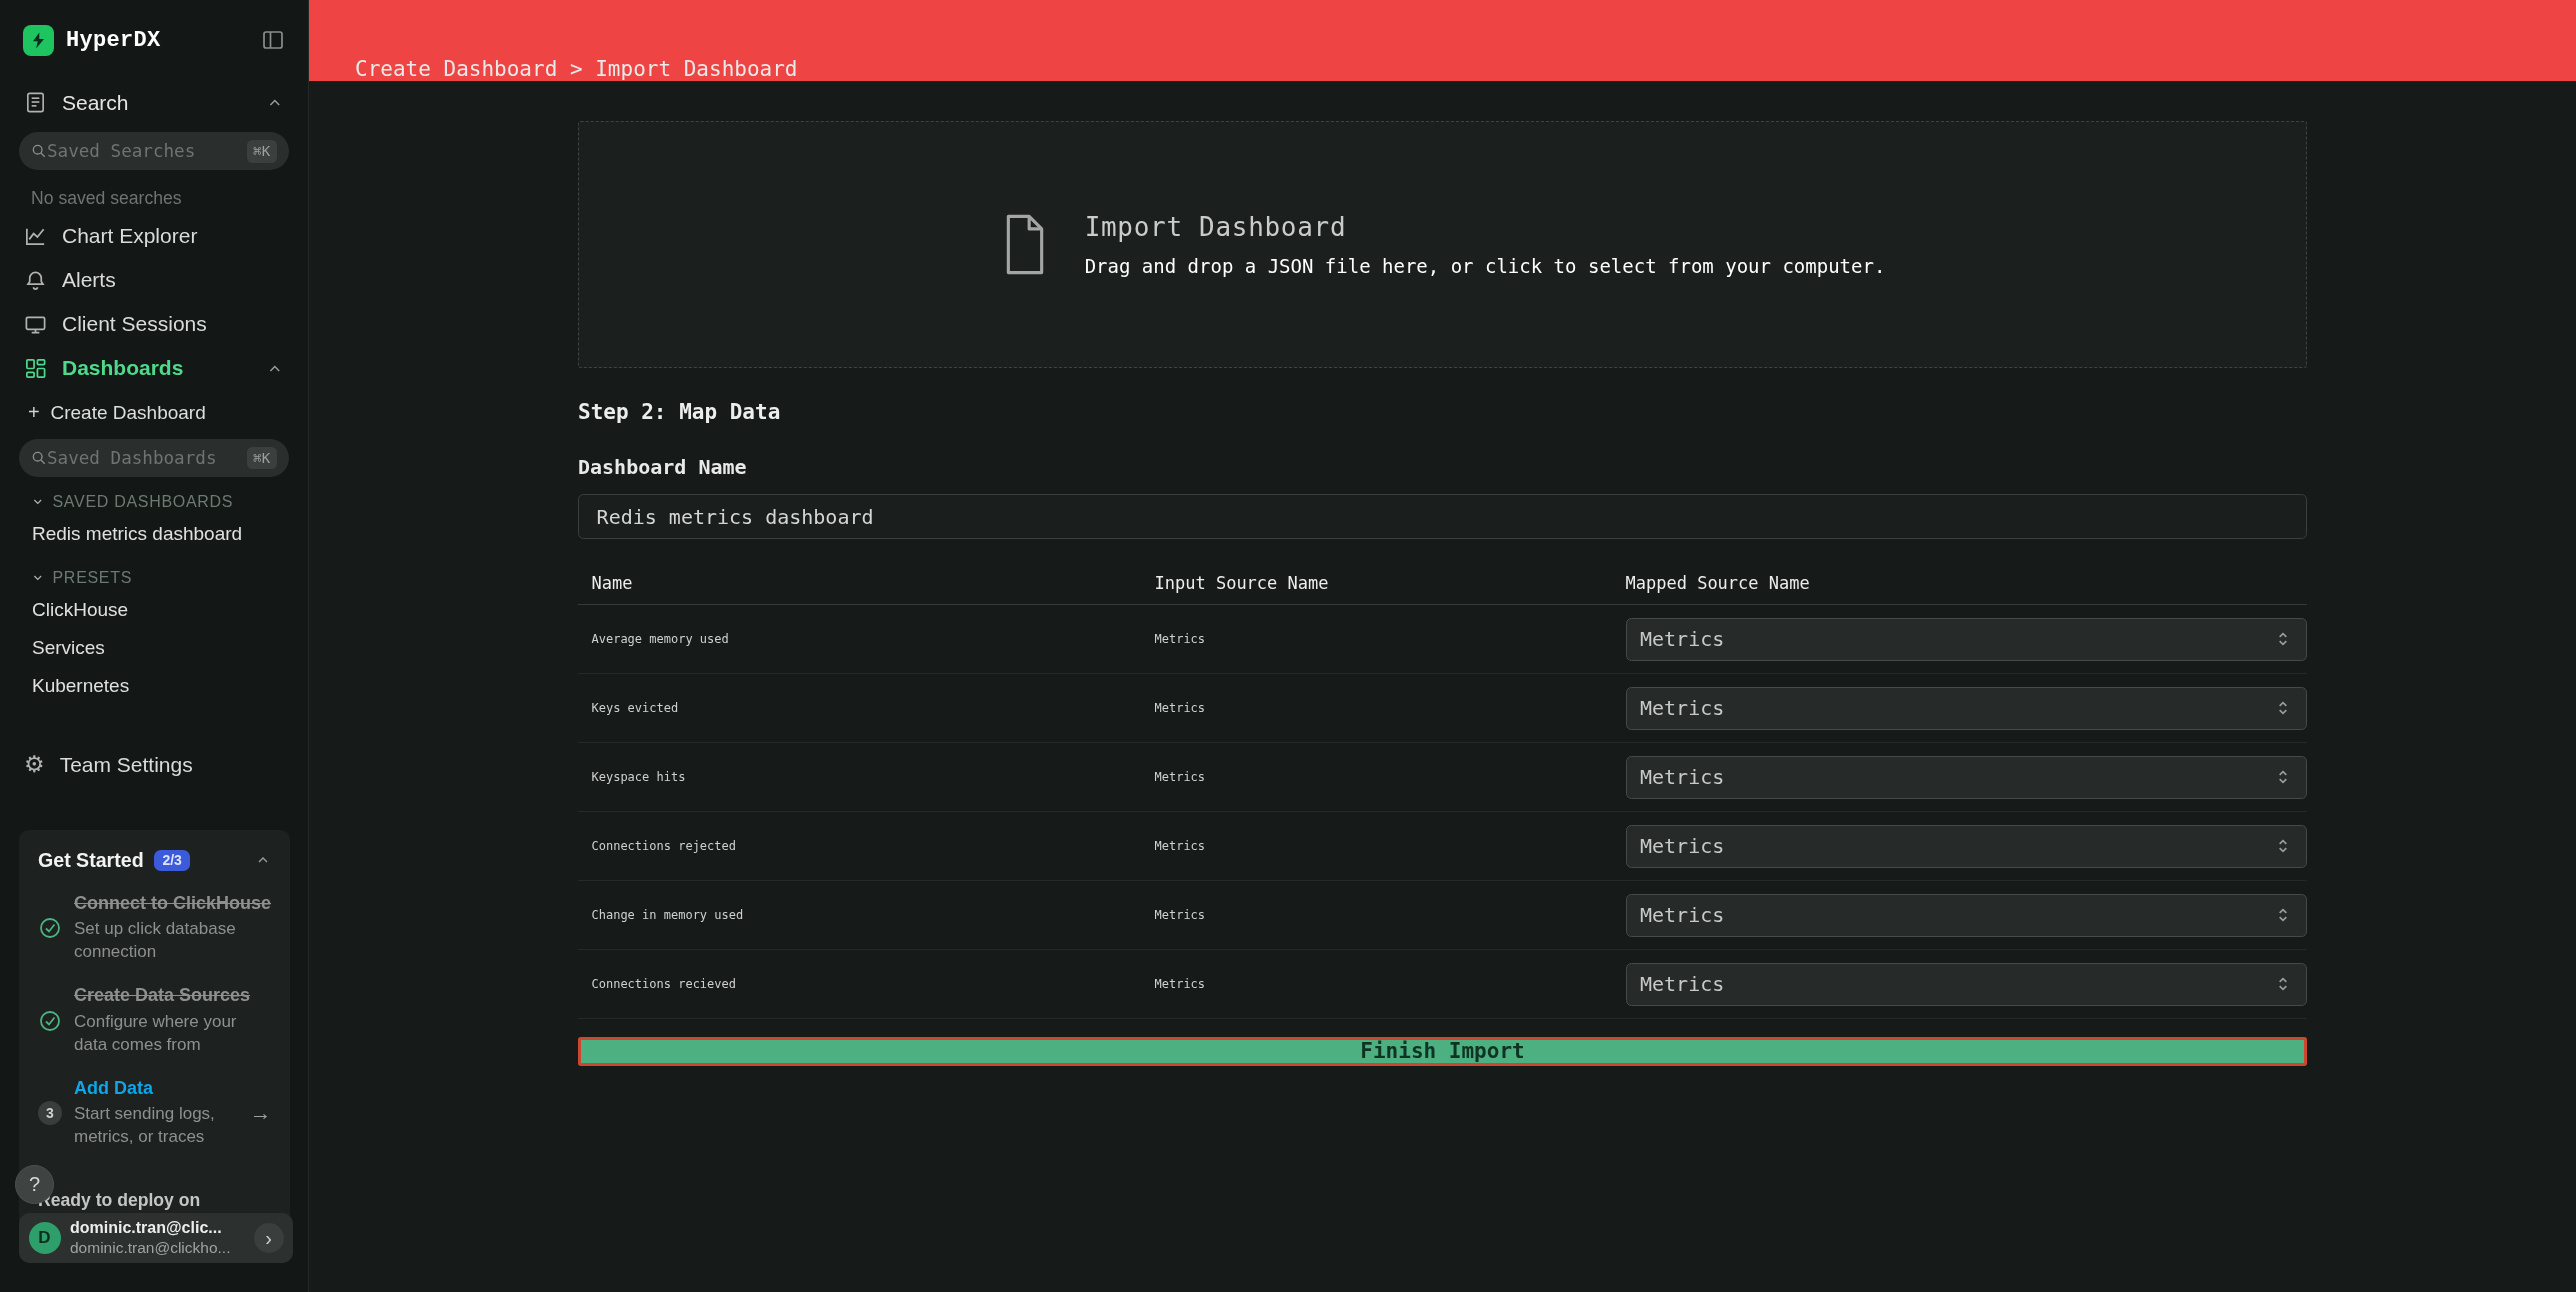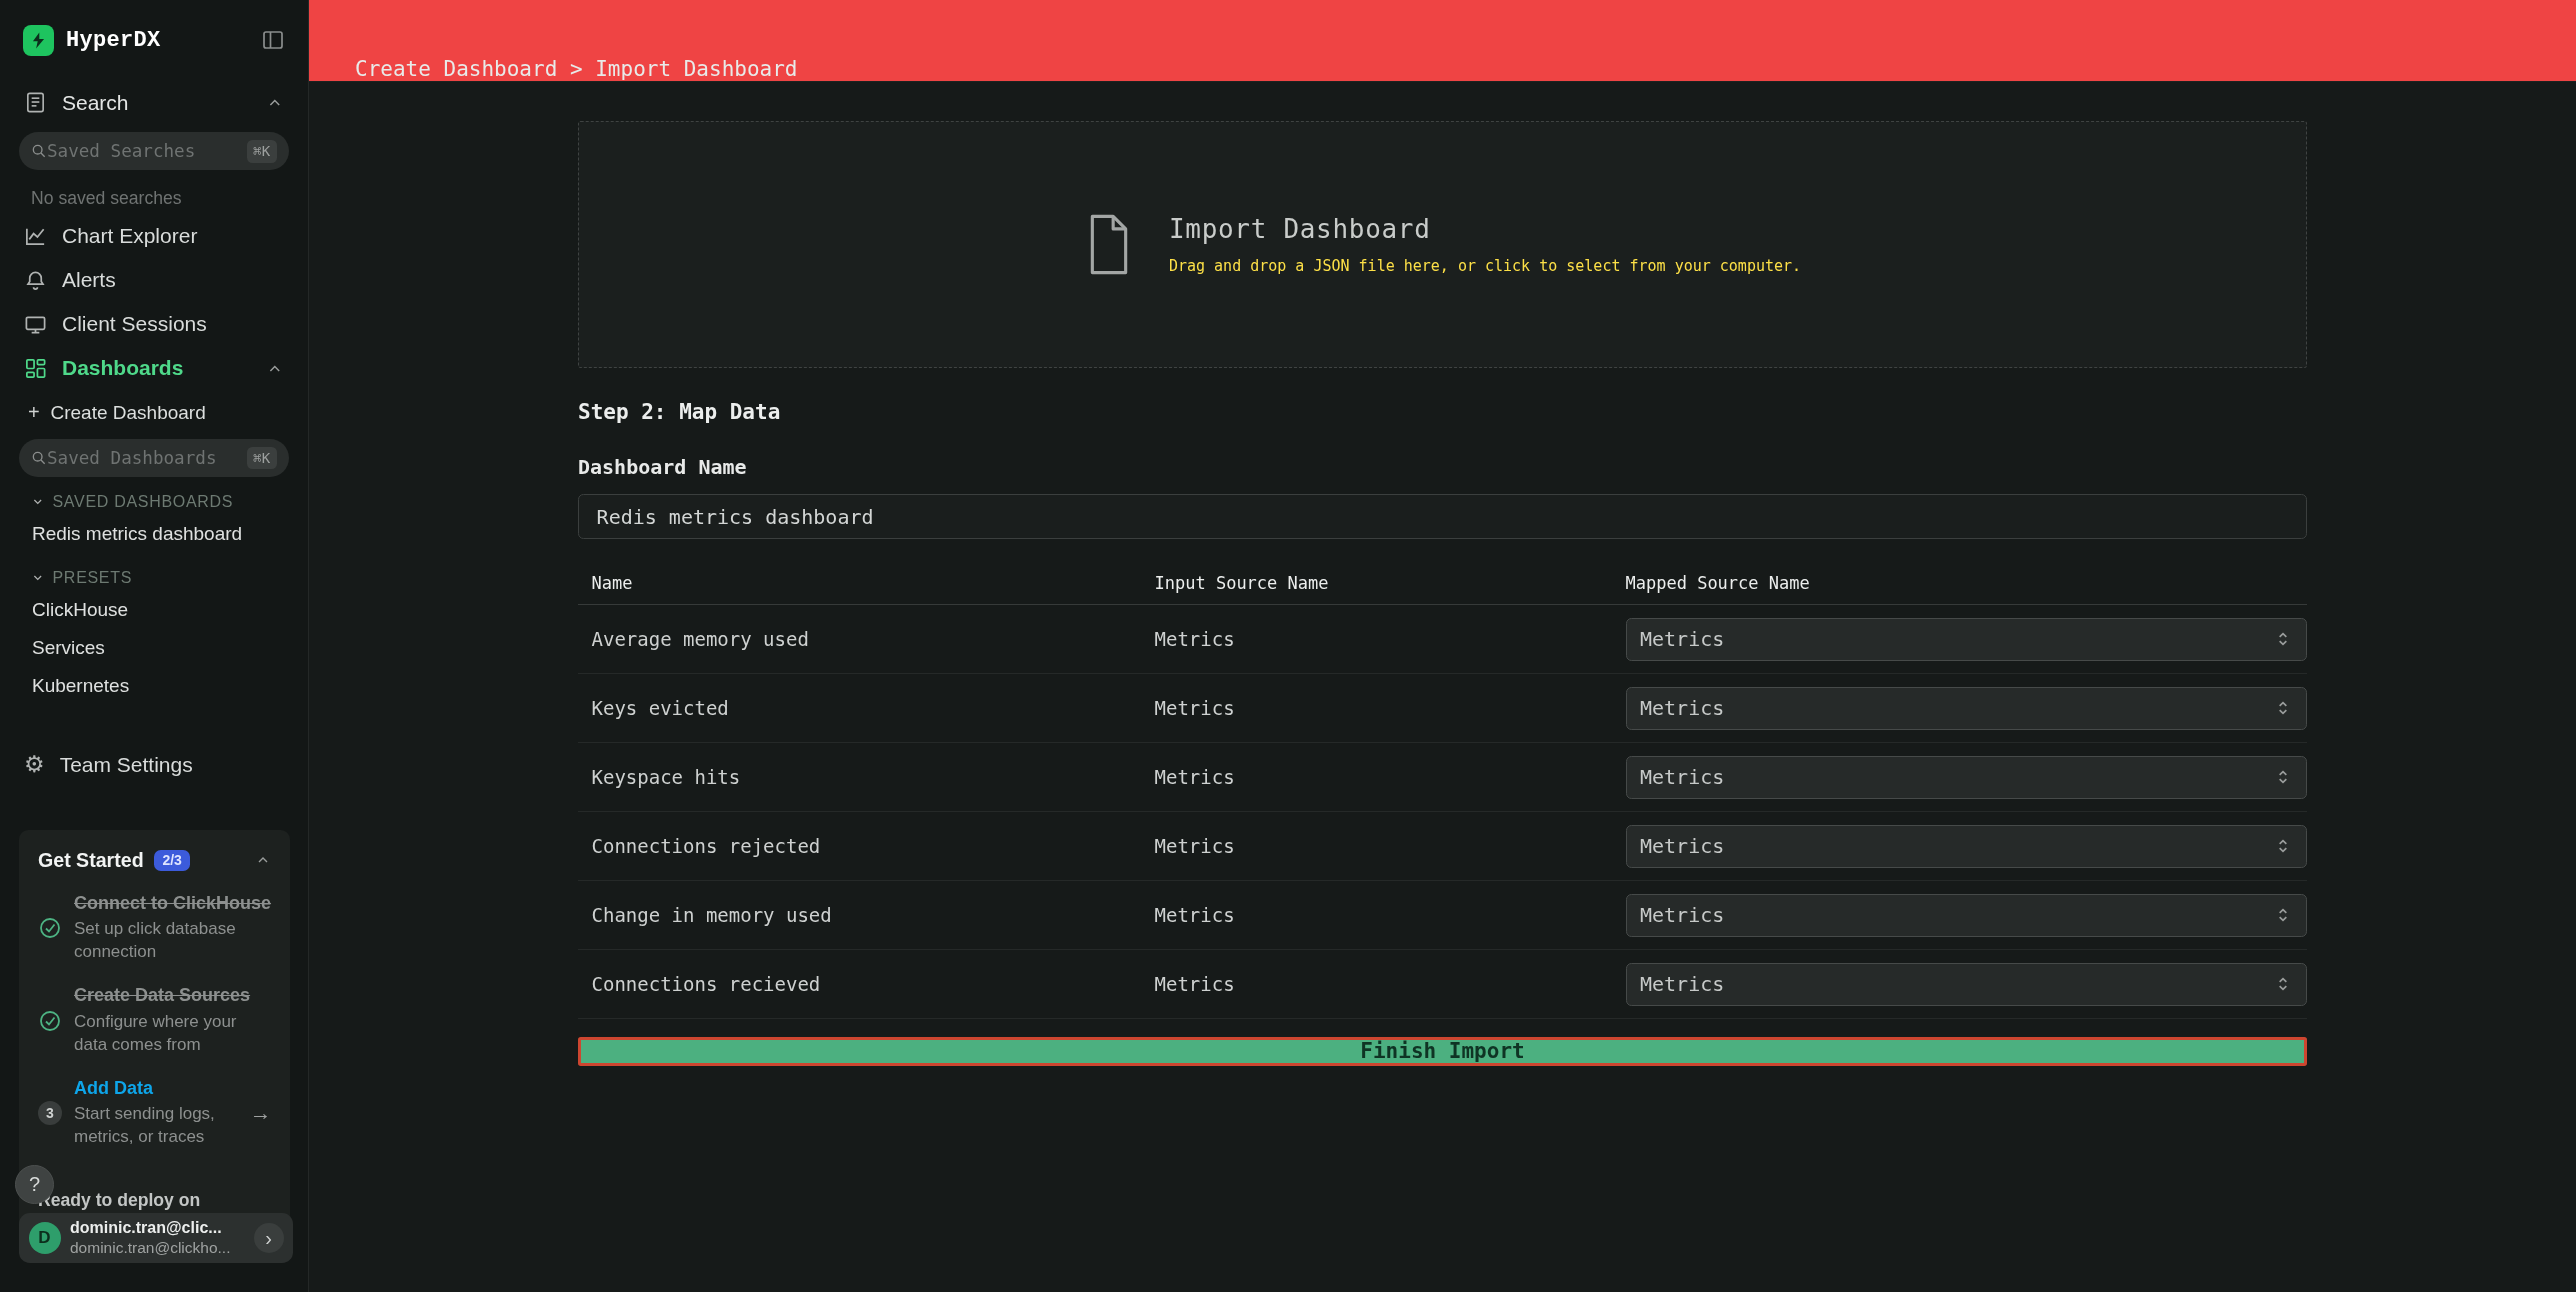--- a/index.html
+++ b/index.html
@@ -96,34 +96,34 @@
   .breadcrumb { font-size: 21px; color: #e8eae9; cursor: pointer; }
 
   .content { flex: 1; overflow: hidden; }
   .container { width: 1729px; margin: 0 auto; padding-top: 39px; }
 
   .dropzone { width: 100%; height: 247px; background: #1b1f1e; border: 1.4px dashed #3f4342;
     border-radius: 2.7px; display: flex; align-items: center; justify-content: center;
     gap: 35px; cursor: pointer; }
   .dz-icon { color: #a3a6a5; display: flex; }
   .dz-title { font-size: 26px; color: #c9ccca; letter-spacing: 0.7px; }
-  .dz-subtitle { font-size: 15px; color: #fde047; margin-top: 13.5px; }
+  .dz-subtitle { font-size: 19px; color: #ffffff; margin-top: 13.5px; }
 
   .step-label { margin-top: 32px; font-size: 21px; font-weight: bold; color: #eceeed; }
   .name-label { margin-top: 31px; font-size: 20px; font-weight: bold; color: #e8eae9; }
   .name-input { margin-top: 15px; width: 100%; height: 45px; background: #1a1e1d;
     border: 1.4px solid #3b3f3e; border-radius: 5.4px; color: #d3d6d5; font-size: 20px;
     padding: 0 17.6px; outline: none; font-family: "DejaVu Sans Mono", monospace; }
 
   .table { margin-top: 23px; }
   .trow { display: grid; grid-template-columns: 563px 471px 1fr; align-items: center;
     padding-left: 13.5px; height: 69px; border-bottom: 0.7px solid #252928; }
   .trow.thead { height: 43px; border-bottom: 1.4px solid #363a39; }
   .th { font-size: 17px; font-weight: normal; color: #eceeed; }
-  .td { font-size: 19px; color: #ced1d0; }
+  .td { font-size: 12px; color: #ced1d0; }
   .select { height: 43px; background: #262a29; border: 1.4px solid #464a49; border-radius: 5.4px;
     display: flex; align-items: center; justify-content: space-between; padding: 0 13.5px;
     color: #c6c9c8; font-size: 20px; cursor: pointer; }
   .select .chevs { color: #9a9d9c; display: flex; }
 
   .finish-btn { margin-top: 17.6px; width: 100%; height: 29px; background: #4cb080;
     border: 3.4px solid #cd4630; border-radius: 2.7px; color: #0f3424; font-weight: bold;
     font-size: 21px; display: flex; align-items: center; justify-content: center;
     cursor: pointer; font-family: "DejaVu Sans Mono", monospace; }
 

